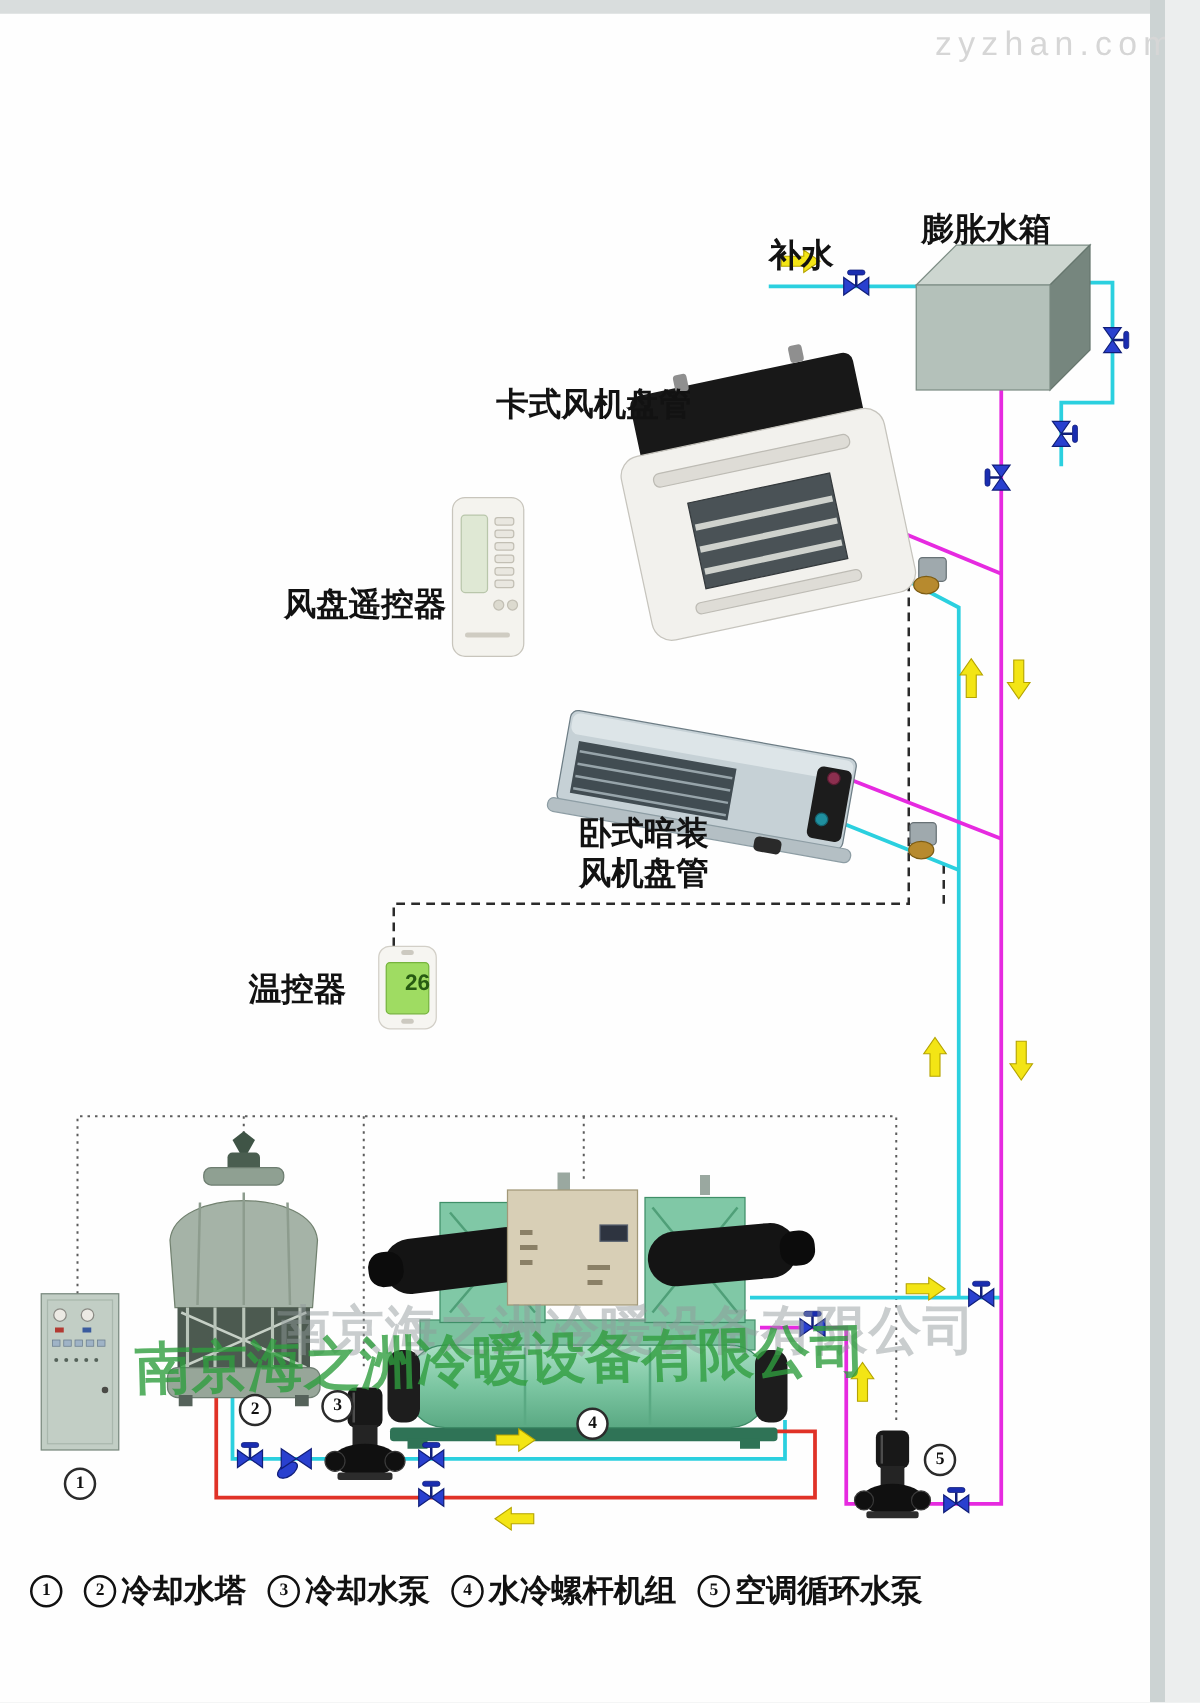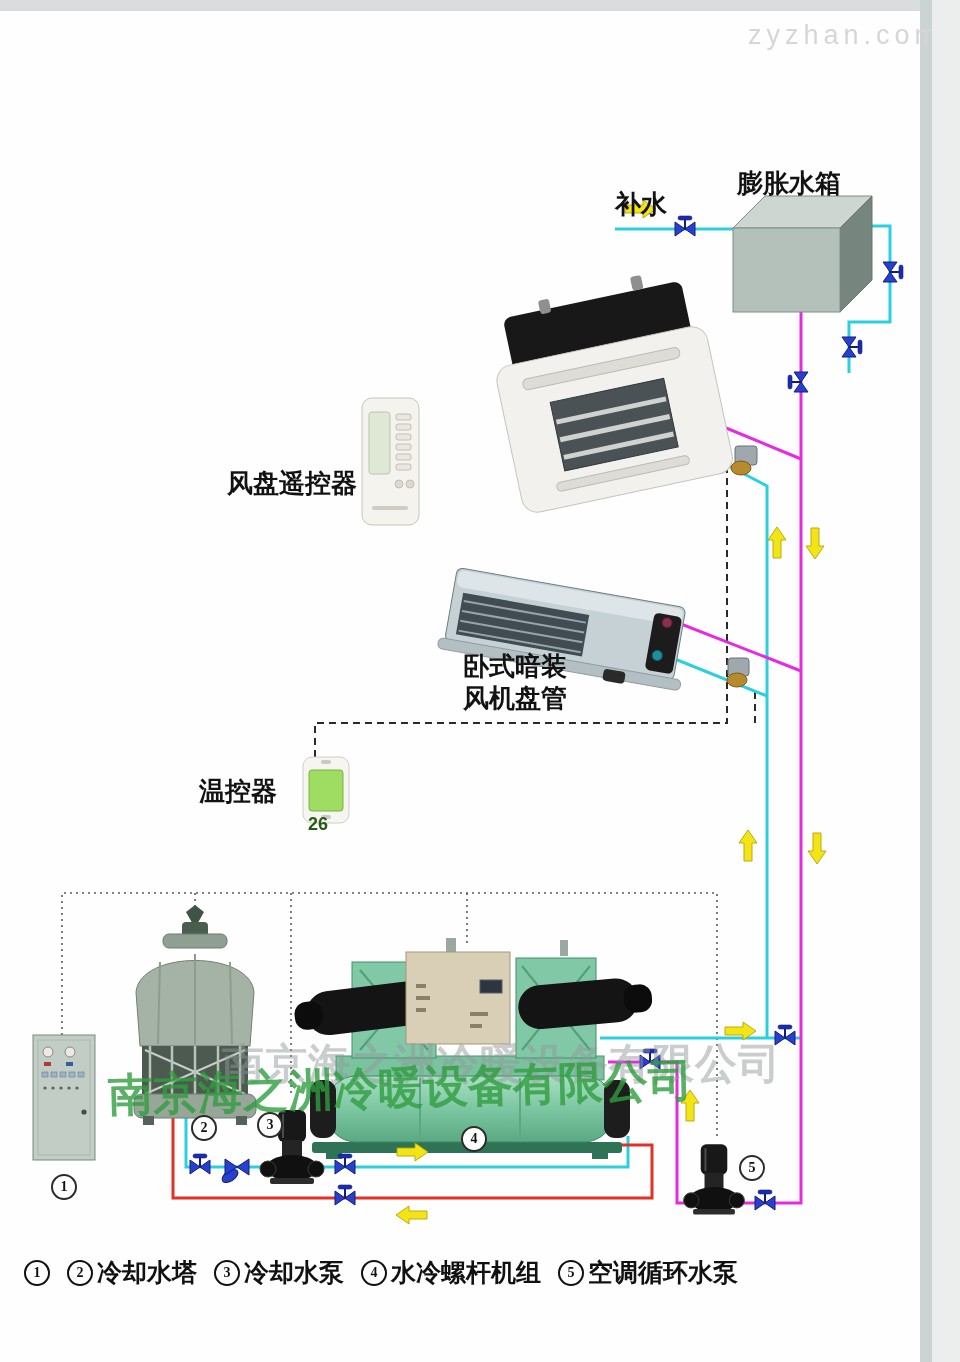--- a/index.html
+++ b/index.html
@@ -11,22 +11,22 @@
   .lbl{position:absolute;color:#121212;font-weight:bold;font-size:26px;white-space:nowrap;z-index:6;}
   .title{position:absolute;left:83px;top:64px;font-size:39px;font-weight:bold;
          color:var(--c-title,#35d3c5);letter-spacing:2px;z-index:6;white-space:nowrap;}
   .wm-site{position:absolute;left:748px;top:20px;font-size:27px;color:#d6d6d6;letter-spacing:5px;z-index:6;}
   .wm-gray{position:absolute;left:222px;top:1036px;font-size:42px;font-weight:bold;
            color:rgba(145,152,154,0.48);letter-spacing:1px;z-index:7;white-space:nowrap;}
   .wm-green{position:absolute;left:108px;top:1058px;font-size:45px;font-weight:bold;
             font-family:"Liberation Serif","DejaVu Serif",serif;
             color:rgba(48,158,62,0.8);transform:rotate(-1.5deg);z-index:7;white-space:nowrap;}
   .fcu-label{position:absolute;left:463px;top:650px;line-height:32px;z-index:6;}
-  .therm-display{position:absolute;left:308px;top:776px;width:36px;text-align:left;
-                 font-size:18px;font-weight:bold;color:#275b12;z-index:6;margin-top:38px;}
+  .therm-display{position:absolute;left:308px;top:776px;width:36px;text-align:right;
+                 font-size:18px;font-weight:bold;color:#275b12;z-index:6;}
   .callout{position:absolute;width:22px;height:22px;border:2px solid #2b2b2b;border-radius:50%;
            background:#fff;color:#111;font-size:14px;font-weight:bold;line-height:22px;
            text-align:center;z-index:8;font-family:"Liberation Serif",serif;}
   .legend{position:absolute;left:24px;top:1256px;width:922px;display:flex;gap:17px;
           align-items:center;z-index:6;font-family:"Liberation Serif","DejaVu Serif",serif;}
   .legend-item{display:flex;align-items:center;gap:4px;font-size:25px;font-weight:bold;color:#111;white-space:nowrap;}
   .legend-num{display:inline-block;width:22px;height:22px;border:2px solid #111;border-radius:50%;
               font-size:14px;line-height:22px;text-align:center;flex:0 0 auto;}
 </style>
 </head>
@@ -260,20 +260,21 @@
     <use href="#arrow" transform="translate(690,1106) rotate(-90)"></use>
     <use href="#arrow" transform="translate(740,1031)"></use>
     <use href="#arrow" transform="translate(412,1152)"></use>
     <use href="#arrow" transform="translate(412,1215) rotate(180)"></use>
   </svg>
 
   <div class="wm-site">zyzhan.com</div>
 
   <div class="lbl" style="left:615px;top:168px;margin-top:19px;">补水</div>
   <div class="lbl" style="left:737px;top:166px;">膨胀水箱</div>
+  <div class="lbl" style="left:397px;top:306px;">卡式风机盘管</div>
   <div class="lbl" style="left:227px;top:466px;">风盘遥控器</div>
   <div class="lbl fcu-label">
     <div>卧式暗装</div>
     <div>风机盘管</div>
   </div>
   <div class="lbl" style="left:199px;top:774px;text-align:center;">温控器</div>
   <div class="therm-display">26</div>
 
   <div class="wm-gray">南京海之洲冷暖设备有限公司</div>
   <div class="wm-green">南京海之洲冷暖设备有限公司</div>

